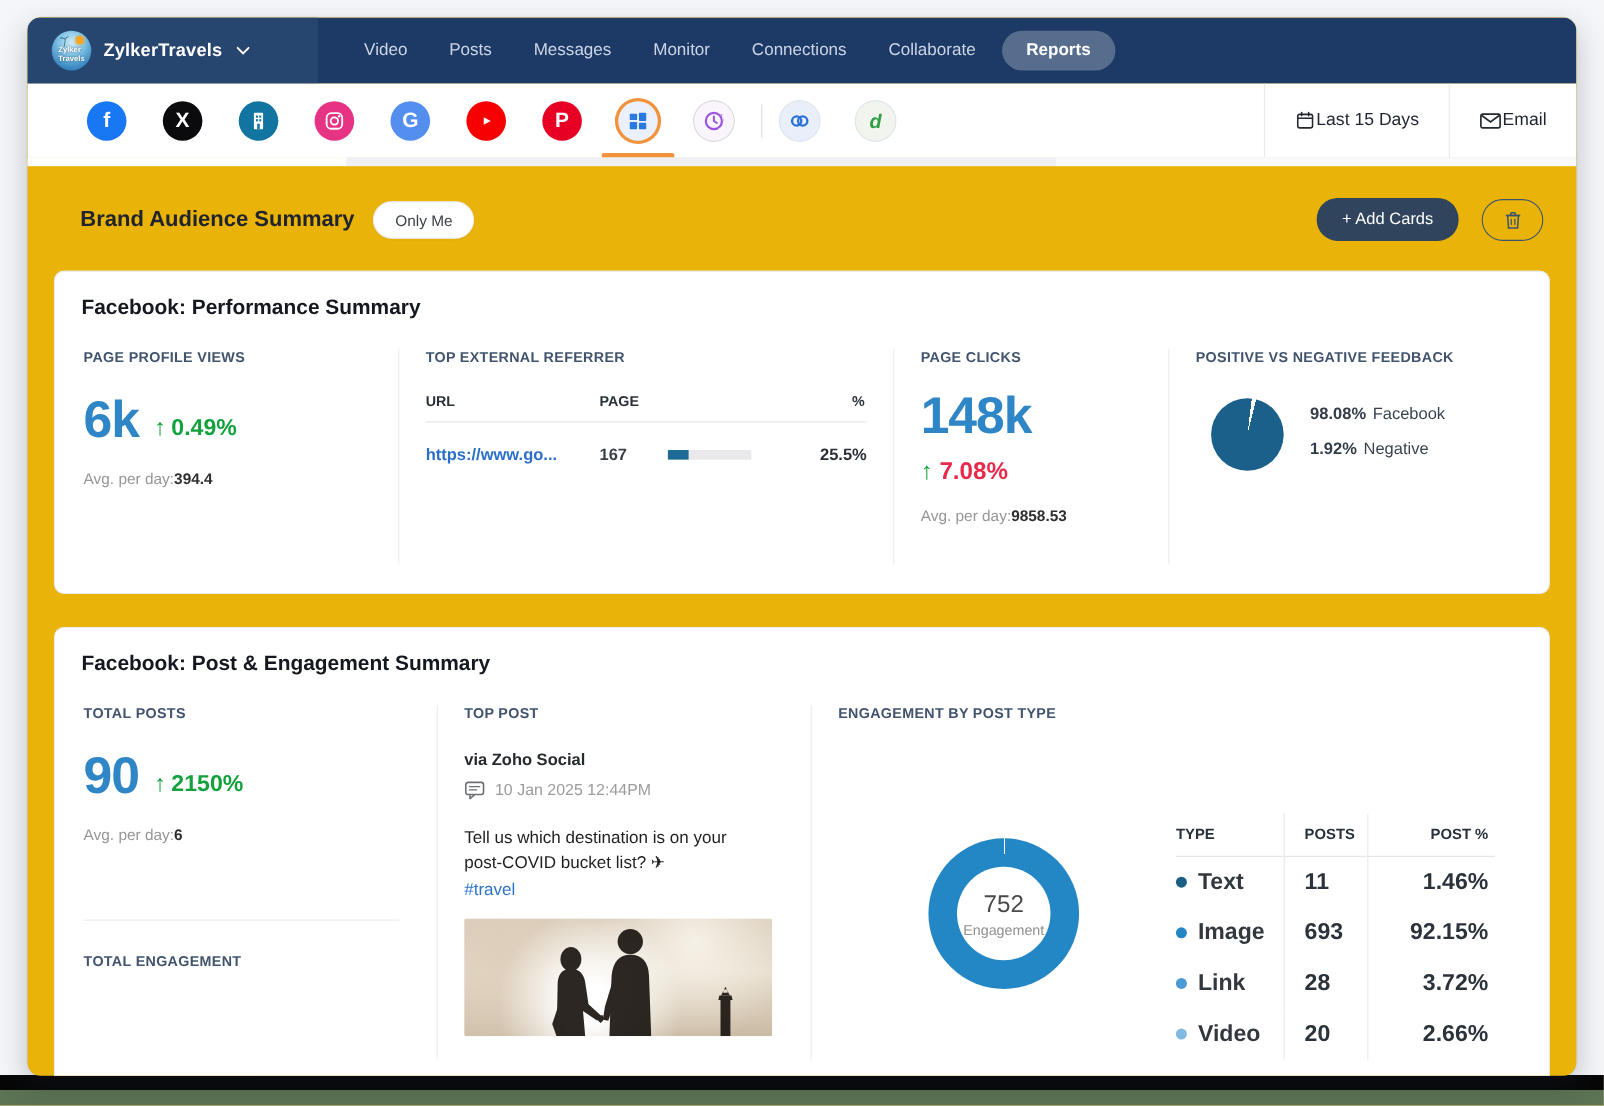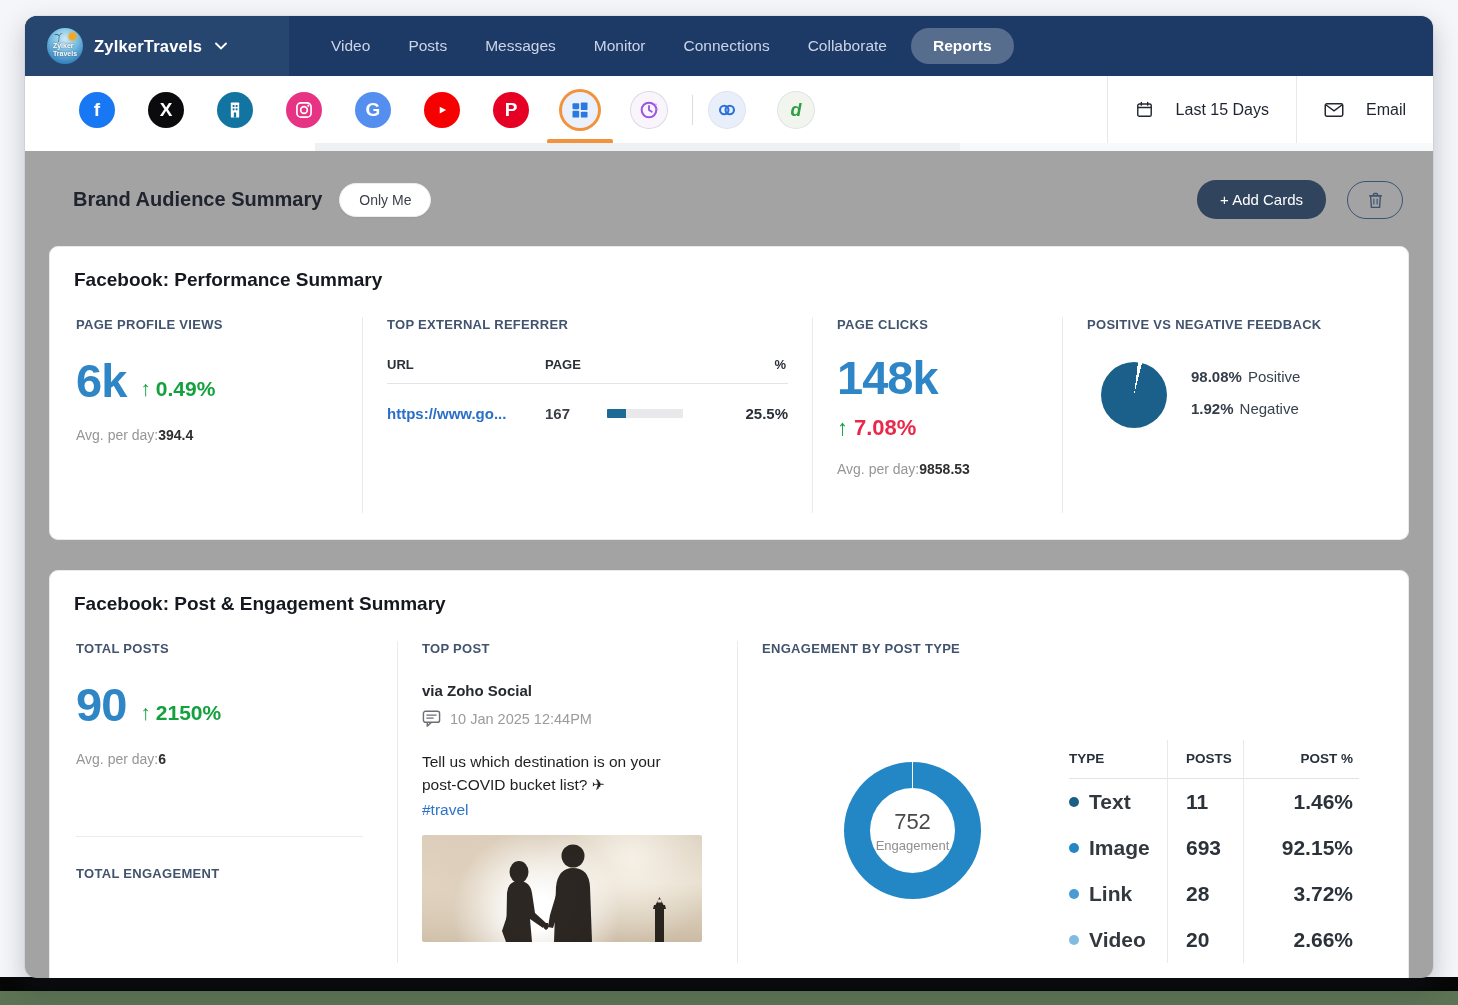--- a/index.html
+++ b/index.html
@@ -7,21 +7,21 @@
   body {
     font-family:"Liberation Sans", sans-serif;
     background: linear-gradient(to bottom,
       #f5f6f9 0px, #f5f6f9 977px,
       #070707 977px, #070707 991px,
       #5c7453 991px, #5c7453 100%);
     position:relative; overflow:hidden;
   }
   .window {
     position:absolute; left:25px; top:16px; width:1408px; height:962px;
-    border-radius:12px; overflow:hidden; background:#a3a3a3;
+    border-radius:12px; overflow:hidden; background:#eab308;
     box-shadow:0 10px 26px rgba(25,35,55,.25), 0 0 0 1px rgba(20,30,50,.05);
   }
   
   .topnav { height:60px; background:#1d3a66; display:flex; align-items:stretch; }
   .brand { width:264px; background:#27466f; display:flex; align-items:center; padding-left:22px; gap:11px; cursor:pointer; }
   .logo { width:36px; height:36px; border-radius:50%; flex:0 0 36px;
     background:radial-gradient(circle at 50% 30%, #cfeaf6 0%, #7fc2e4 38%, #3a87c2 75%, #2f6fa8 100%);
     display:flex; flex-direction:column; align-items:center; justify-content:center; position:relative; overflow:hidden; }
   .logo .sun { position:absolute; top:5px; right:7px; width:7px; height:7px; border-radius:50%; background:#f6a623; box-shadow:0 0 0 1.5px rgba(246,166,35,.45); }
   .logo .palm { position:absolute; top:3px; left:6px; width:12px; height:12px; }
@@ -43,21 +43,21 @@
   .net-youtube { background:#f60002; }
   .net-pinterest { background:#e60023; }
   .net-reports { background:#eaf1fc; box-shadow:0 0 0 3px #f2923c; }
   .net-pulse { background:#faf4fd; box-shadow:0 0 0 1px #d9dae0; }
   .net-crm { background:#e9effa; box-shadow:0 0 0 1px #dfe3ea; }
   .net-desk { background:#f1f5ee; box-shadow:0 0 0 1px #dfe3ea; }
   .net-desk .letter { color:#2f9e44; font-size:18px; font-style:italic; }
   .vdiv { width:1px; height:30px; background:#d9dce3; margin:0 16px 0 -8px; }
   .active-underline { position:absolute; bottom:0; left:522px; width:66px; height:4px; background:#f2923c; border-radius:2px 2px 0 0; }
   .bar-right { margin-left:auto; display:flex; align-items:stretch; height:100%; }
-  .bar-btn { display:flex; align-items:center; gap:22px; padding:0 27px; border-left:1px solid #e6e8ee; cursor:pointer; font-size:16px; color:#1f2430; }
+  .bar-btn { display:flex; align-items:center; gap:1px; padding:0 27px; border-left:1px solid #e6e8ee; cursor:pointer; font-size:16px; color:#1f2430; }
   
   .substrip { height:8px; display:flex; background:#f8f9fb; }
   .substrip .s1 { width:290px; background:#ffffff; }
   .substrip .s2 { width:645px; background:#eef0f3; }
   .substrip .s3 { flex:1; background:#f8f9fb; }
   
   .main { padding:0 20px; }
   .page-head { display:flex; align-items:center; margin:29px 10px 27px 28px; }
   .page-title { font-size:20px; font-weight:700; color:#20242e; }
   .only-me { margin-left:17px; background:#fff; border:1px solid #ececf1; border-radius:17px; padding:8px 19px; font-size:14px; color:#3c4048; box-shadow:0 1px 2px rgba(30,40,60,.05); cursor:pointer; }
@@ -318,21 +318,21 @@
             <span class="delta-val neg">7.08%</span>
           </div>
           <div class="avg" style="margin-top:22px;"><span>Avg. per day:</span><b>9858.53</b></div>
         </div>
 
         <div class="col">
           <div class="sec-label">POSITIVE VS NEGATIVE FEEDBACK</div>
           <div class="fb-wrap">
             <div class="pie" style="background: conic-gradient(from 7deg, rgb(255, 255, 255) 0deg, rgb(255, 255, 255) 6.912deg, rgb(27, 96, 138) 6.912deg, rgb(27, 96, 138) 360deg);"></div>
             <div class="fb-legend">
-              <div class="fb-line"><b>98.08%</b><span>Positive</span></div>
+              <div class="fb-line"><b>98.08%</b><span>Facebook</span></div>
               <div class="fb-line"><b>1.92%</b><span>Negative</span></div>
             </div>
           </div>
         </div>
       </div>
     </div>
 
     <div class="card card-post">
       <div class="card-title">Facebook: Post &amp; Engagement Summary</div>
       <div class="cols">

